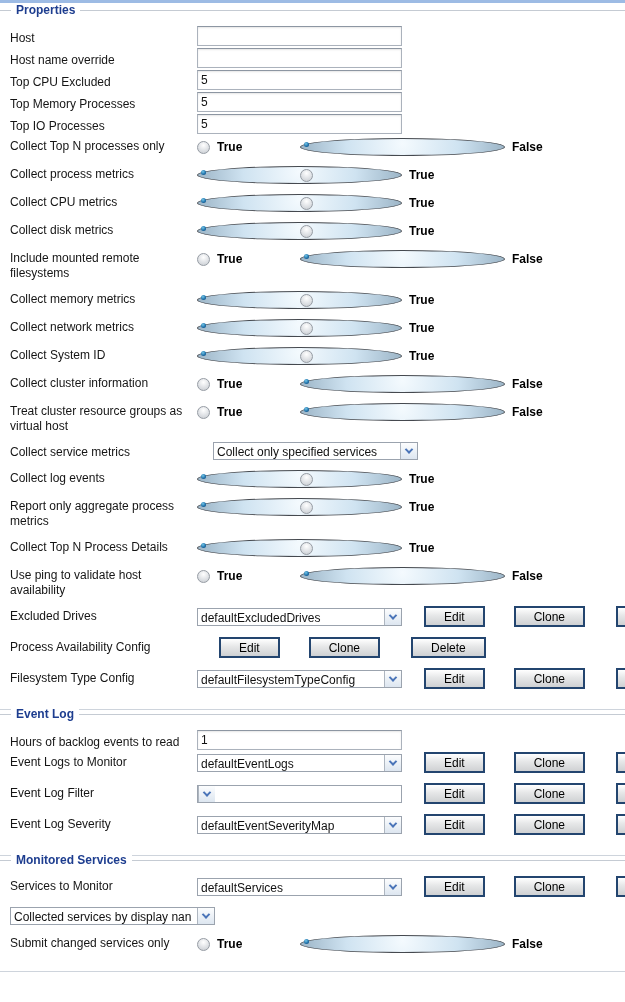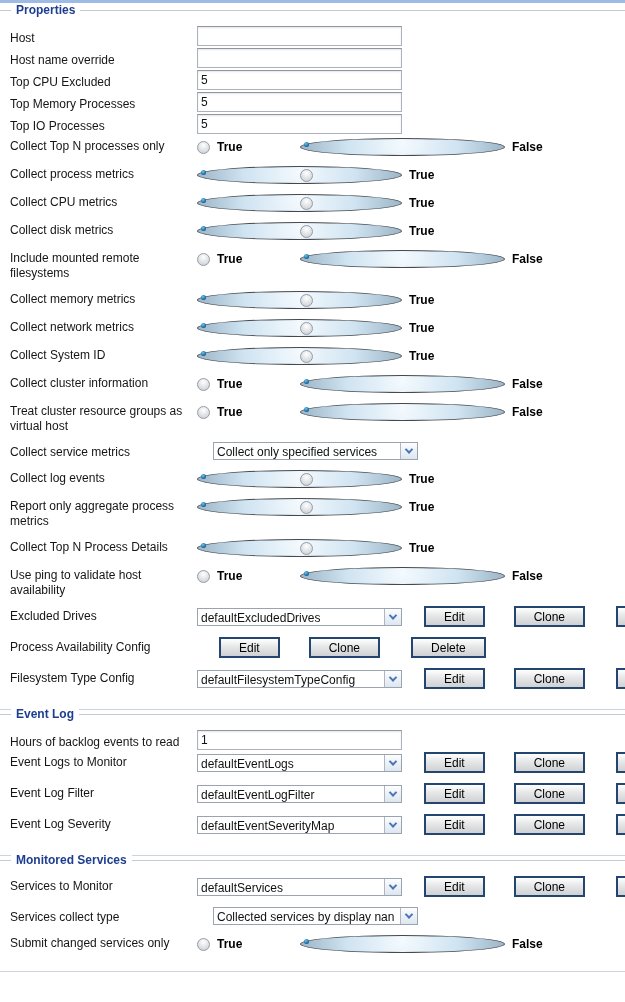--- a/index.html
+++ b/index.html
@@ -376,21 +376,20 @@
           </div>
           <button class="btn b0">Edit</button>
           <button class="btn b1">Clone</button>
           <button class="btn b2">Delete</button>
         </div>
       </div>
       <div class="row select-actions">
         <div class="lab">Event Log Filter</div>
         <div class="field">
           <div class="sel">
-            <div class="txt">defaultEventLogFilter</div>
             <div class="chevbox">
               <div class="chev"></div>
             </div>
           </div>
           <button class="btn b0">Edit</button>
           <button class="btn b1">Clone</button>
           <button class="btn b2">Delete</button>
         </div>
       </div>
       <div class="row select-actions">
@@ -418,21 +417,20 @@
             <div class="chevbox">
               <div class="chev"></div>
             </div>
           </div>
           <button class="btn b0">Edit</button>
           <button class="btn b1">Clone</button>
           <button class="btn b2">Delete</button>
         </div>
       </div>
       <div class="row select">
-        <div class="lab">Services collect type</div>
         <div class="field">
           <div class="sel">
             <div class="txt">Collected services by display nan</div>
             <div class="chevbox">
               <div class="chev"></div>
             </div>
           </div>
         </div>
       </div>
       <div class="row radio">

